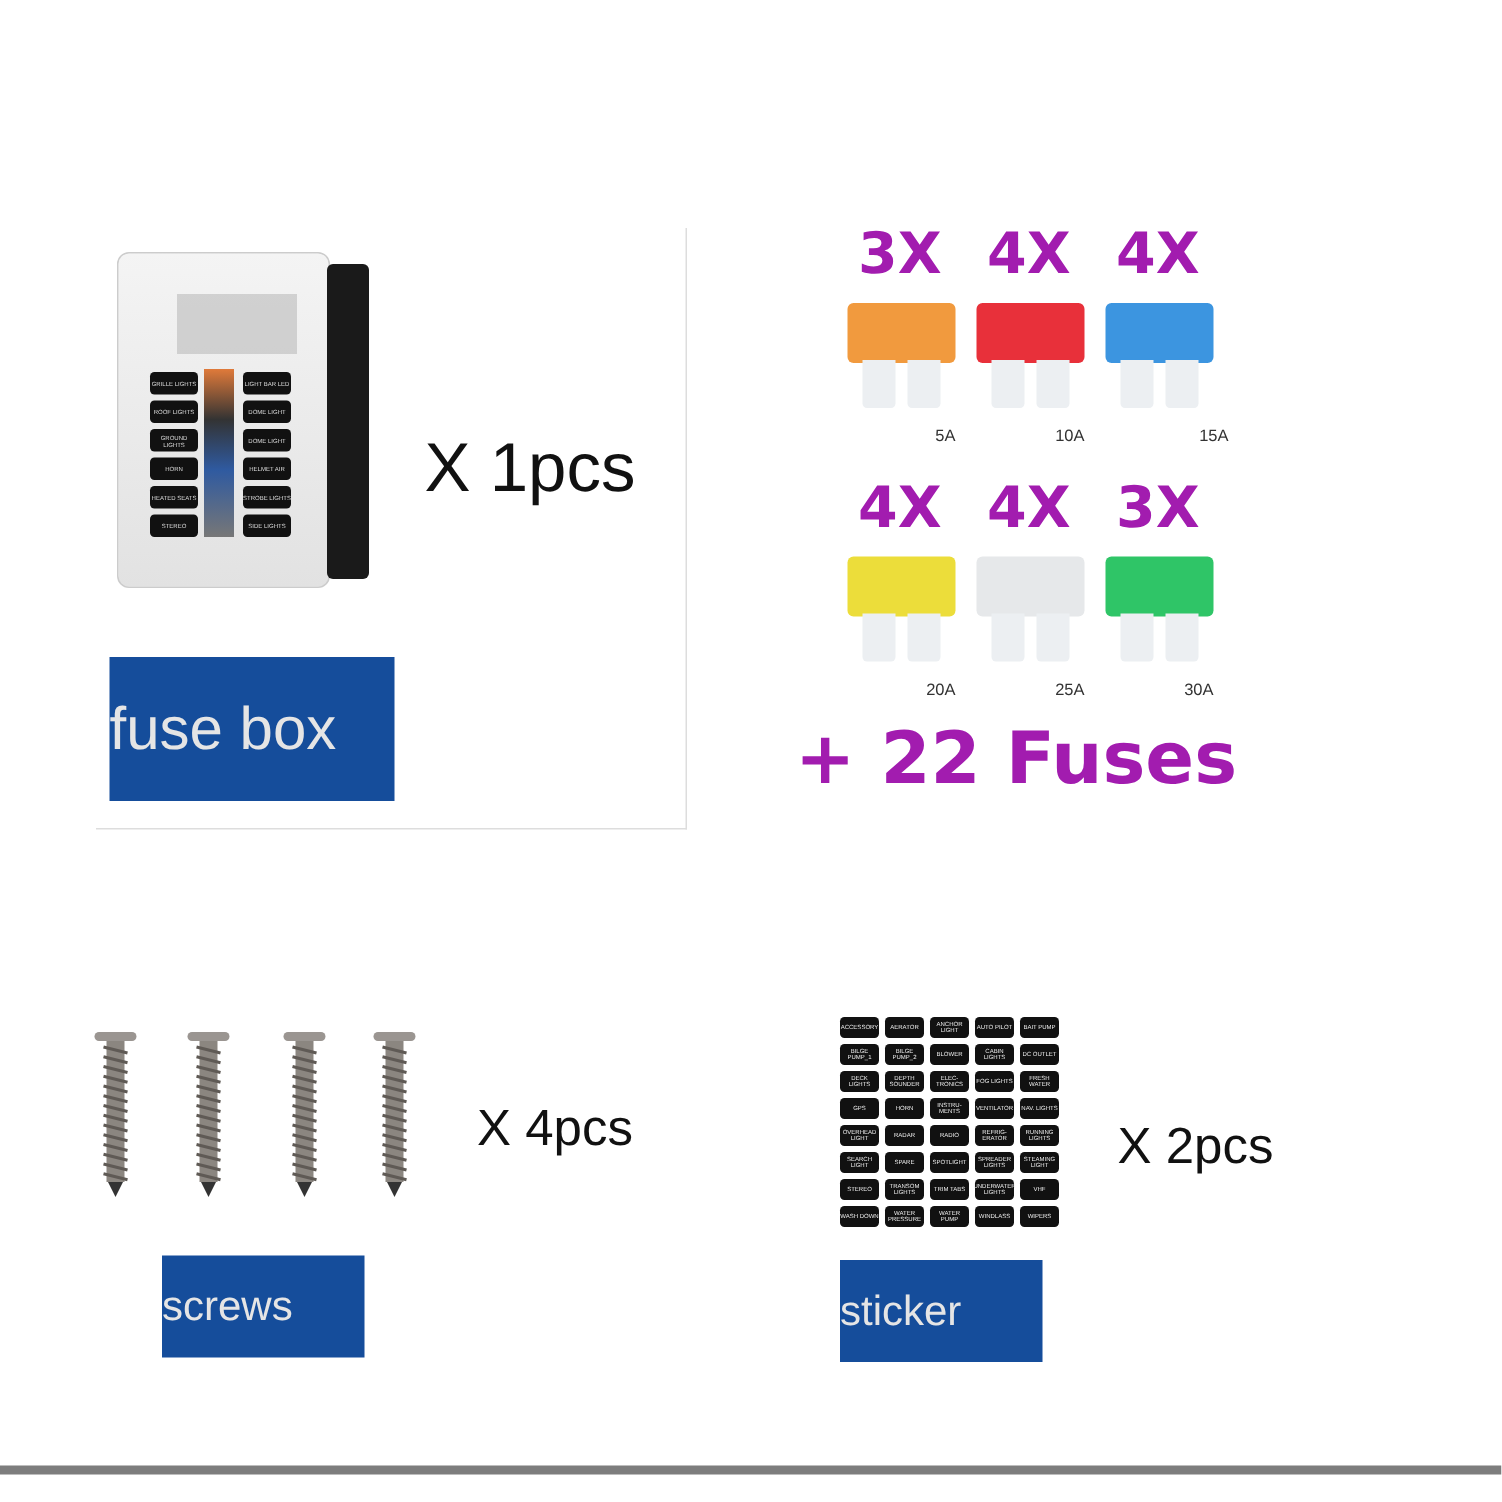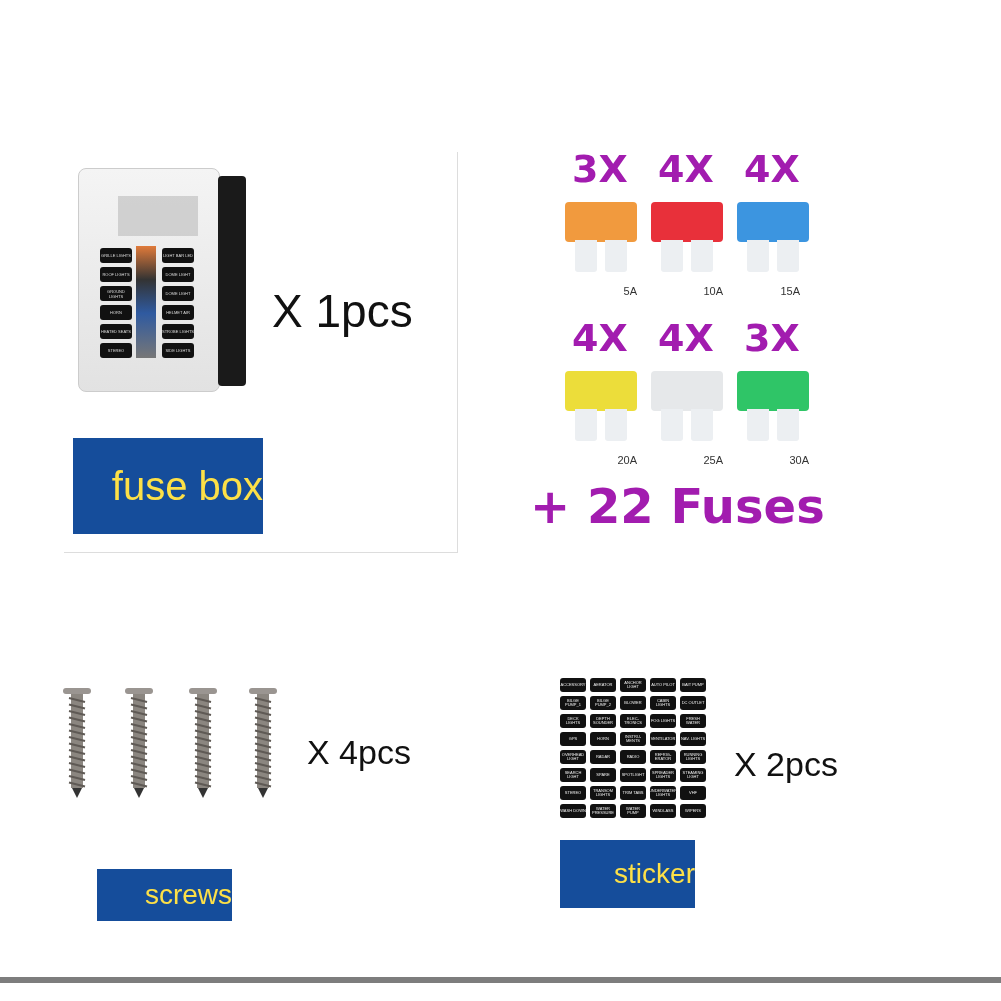--- a/index.html
+++ b/index.html
@@ -1,20 +1,20 @@
 <!DOCTYPE html>
 <html><head>
 <meta charset="utf-8">
 <style>
   html,body{margin:0;padding:0;background:#fff;}
   body{width:1001px;height:1001px;position:relative;overflow:hidden;font-family:"Liberation Sans",sans-serif;}
   .abs{position:absolute;}
   .panel{position:absolute;left:64px;top:152px;width:393px;height:400px;border-right:1px solid #ddd;border-bottom:1px solid #ddd;}
-  .badge{position:absolute;background:#154d9b;color:#fde047;display:flex;align-items:center;justify-content:flex-end;}
-  .qty{position:absolute;color:#111;font-family:"Liberation Sans",sans-serif;}
+  .badge{position:absolute;background:#154d9b;color:#e5e5e5;display:flex;align-items:center;justify-content:flex-start;}
+  .qty{position:absolute;color:#111;font-family:"Liberation Sans",sans-serif;margin-left:11px;}
   .xlbl{position:absolute;color:#a21caf;font-weight:bold;font-family:"DejaVu Sans",sans-serif;}
   .fuse{position:absolute;width:72px;height:70px;}
   .fuse .top{position:absolute;left:0;top:0;width:72px;height:40px;border-radius:4px;}
   .fuse .leg{position:absolute;top:38px;width:22px;height:32px;background:#eceff2;border-radius:0 0 3px 3px;}
   .amp{position:absolute;font-size:11px;color:#333;width:72px;text-align:right;}
   .screw{position:absolute;width:30px;height:110px;}
   .stk-grid{position:absolute;left:560px;top:678px;width:148px;display:grid;grid-template-columns:repeat(5,26px);gap:4px 4px;}
   .stk{background:#111;color:#eee;font-size:4px;height:14px;border-radius:3px;display:flex;align-items:center;justify-content:center;text-align:center;line-height:1;}
   .bottombar{position:absolute;left:0;top:977px;width:1001px;height:6px;background:#7d7d7d;}
 </style>
@@ -65,21 +65,21 @@
       <div class="leg" style="left:10px"></div>
       <div class="leg" style="left:40px"></div>
     </div>
     <div class="amp" style="left: 651px; top: 285px;">10A</div>
     <div class="xlbl" style="left: 744px; top: 147px; font-size: 38px;">4X</div>
     <div class="fuse" style="left: 737px; top: 202px;">
       <div class="top" style="background:#3c95e0"></div>
       <div class="leg" style="left:10px"></div>
       <div class="leg" style="left:40px"></div>
     </div>
-    <div class="amp" style="left: 728px; top: 285px;">15A</div>
+    <div class="amp" style="left: 747px; top: 285px;">15A</div>
     <div class="xlbl" style="left: 572px; top: 316px; font-size: 38px;">4X</div>
     <div class="fuse" style="left: 565px; top: 371px;">
       <div class="top" style="background:#ecdd3a"></div>
       <div class="leg" style="left:10px"></div>
       <div class="leg" style="left:40px"></div>
     </div>
     <div class="amp" style="left: 565px; top: 454px;">20A</div>
     <div class="xlbl" style="left: 658px; top: 316px; font-size: 38px;">4X</div>
     <div class="fuse" style="left: 651px; top: 371px;">
       <div class="top" style="background:#e6e8ea"></div>
@@ -169,21 +169,21 @@
         <line x1="7" y1="62" x2="23" y2="66" stroke="#5f5a55" stroke-width="2"></line>
         <line x1="7" y1="68.5" x2="23" y2="72.5" stroke="#5f5a55" stroke-width="2"></line>
         <line x1="7" y1="75" x2="23" y2="79" stroke="#5f5a55" stroke-width="2"></line>
         <line x1="7" y1="81.5" x2="23" y2="85.5" stroke="#5f5a55" stroke-width="2"></line>
         <line x1="7" y1="88" x2="23" y2="92" stroke="#5f5a55" stroke-width="2"></line>
         <line x1="7" y1="94.5" x2="23" y2="98.5" stroke="#5f5a55" stroke-width="2"></line>
         <polygon points="10,100 20,100 15,110" fill="#333"></polygon>
       </svg></div>
   </div>
 <div class="qty" style="left:307px;top:733px;font-size:34px;">X 4pcs</div>
-<div class="badge" style="left:97px;top:837px;width:135px;height:52px;font-size:28px;margin-top:32px;">
+<div class="badge" style="left:108px;top:837px;width:135px;height:68px;font-size:28px;">
   <span>screws</span>
 </div>
 
 <div class="stk-grid" id="stk">
     <div class="stk">ACCESSORY</div>
     <div class="stk">AERATOR</div>
     <div class="stk">ANCHOR LIGHT</div>
     <div class="stk">AUTO PILOT</div>
     <div class="stk">BAIT PUMP</div>
     <div class="stk">BILGE PUMP_1</div>

